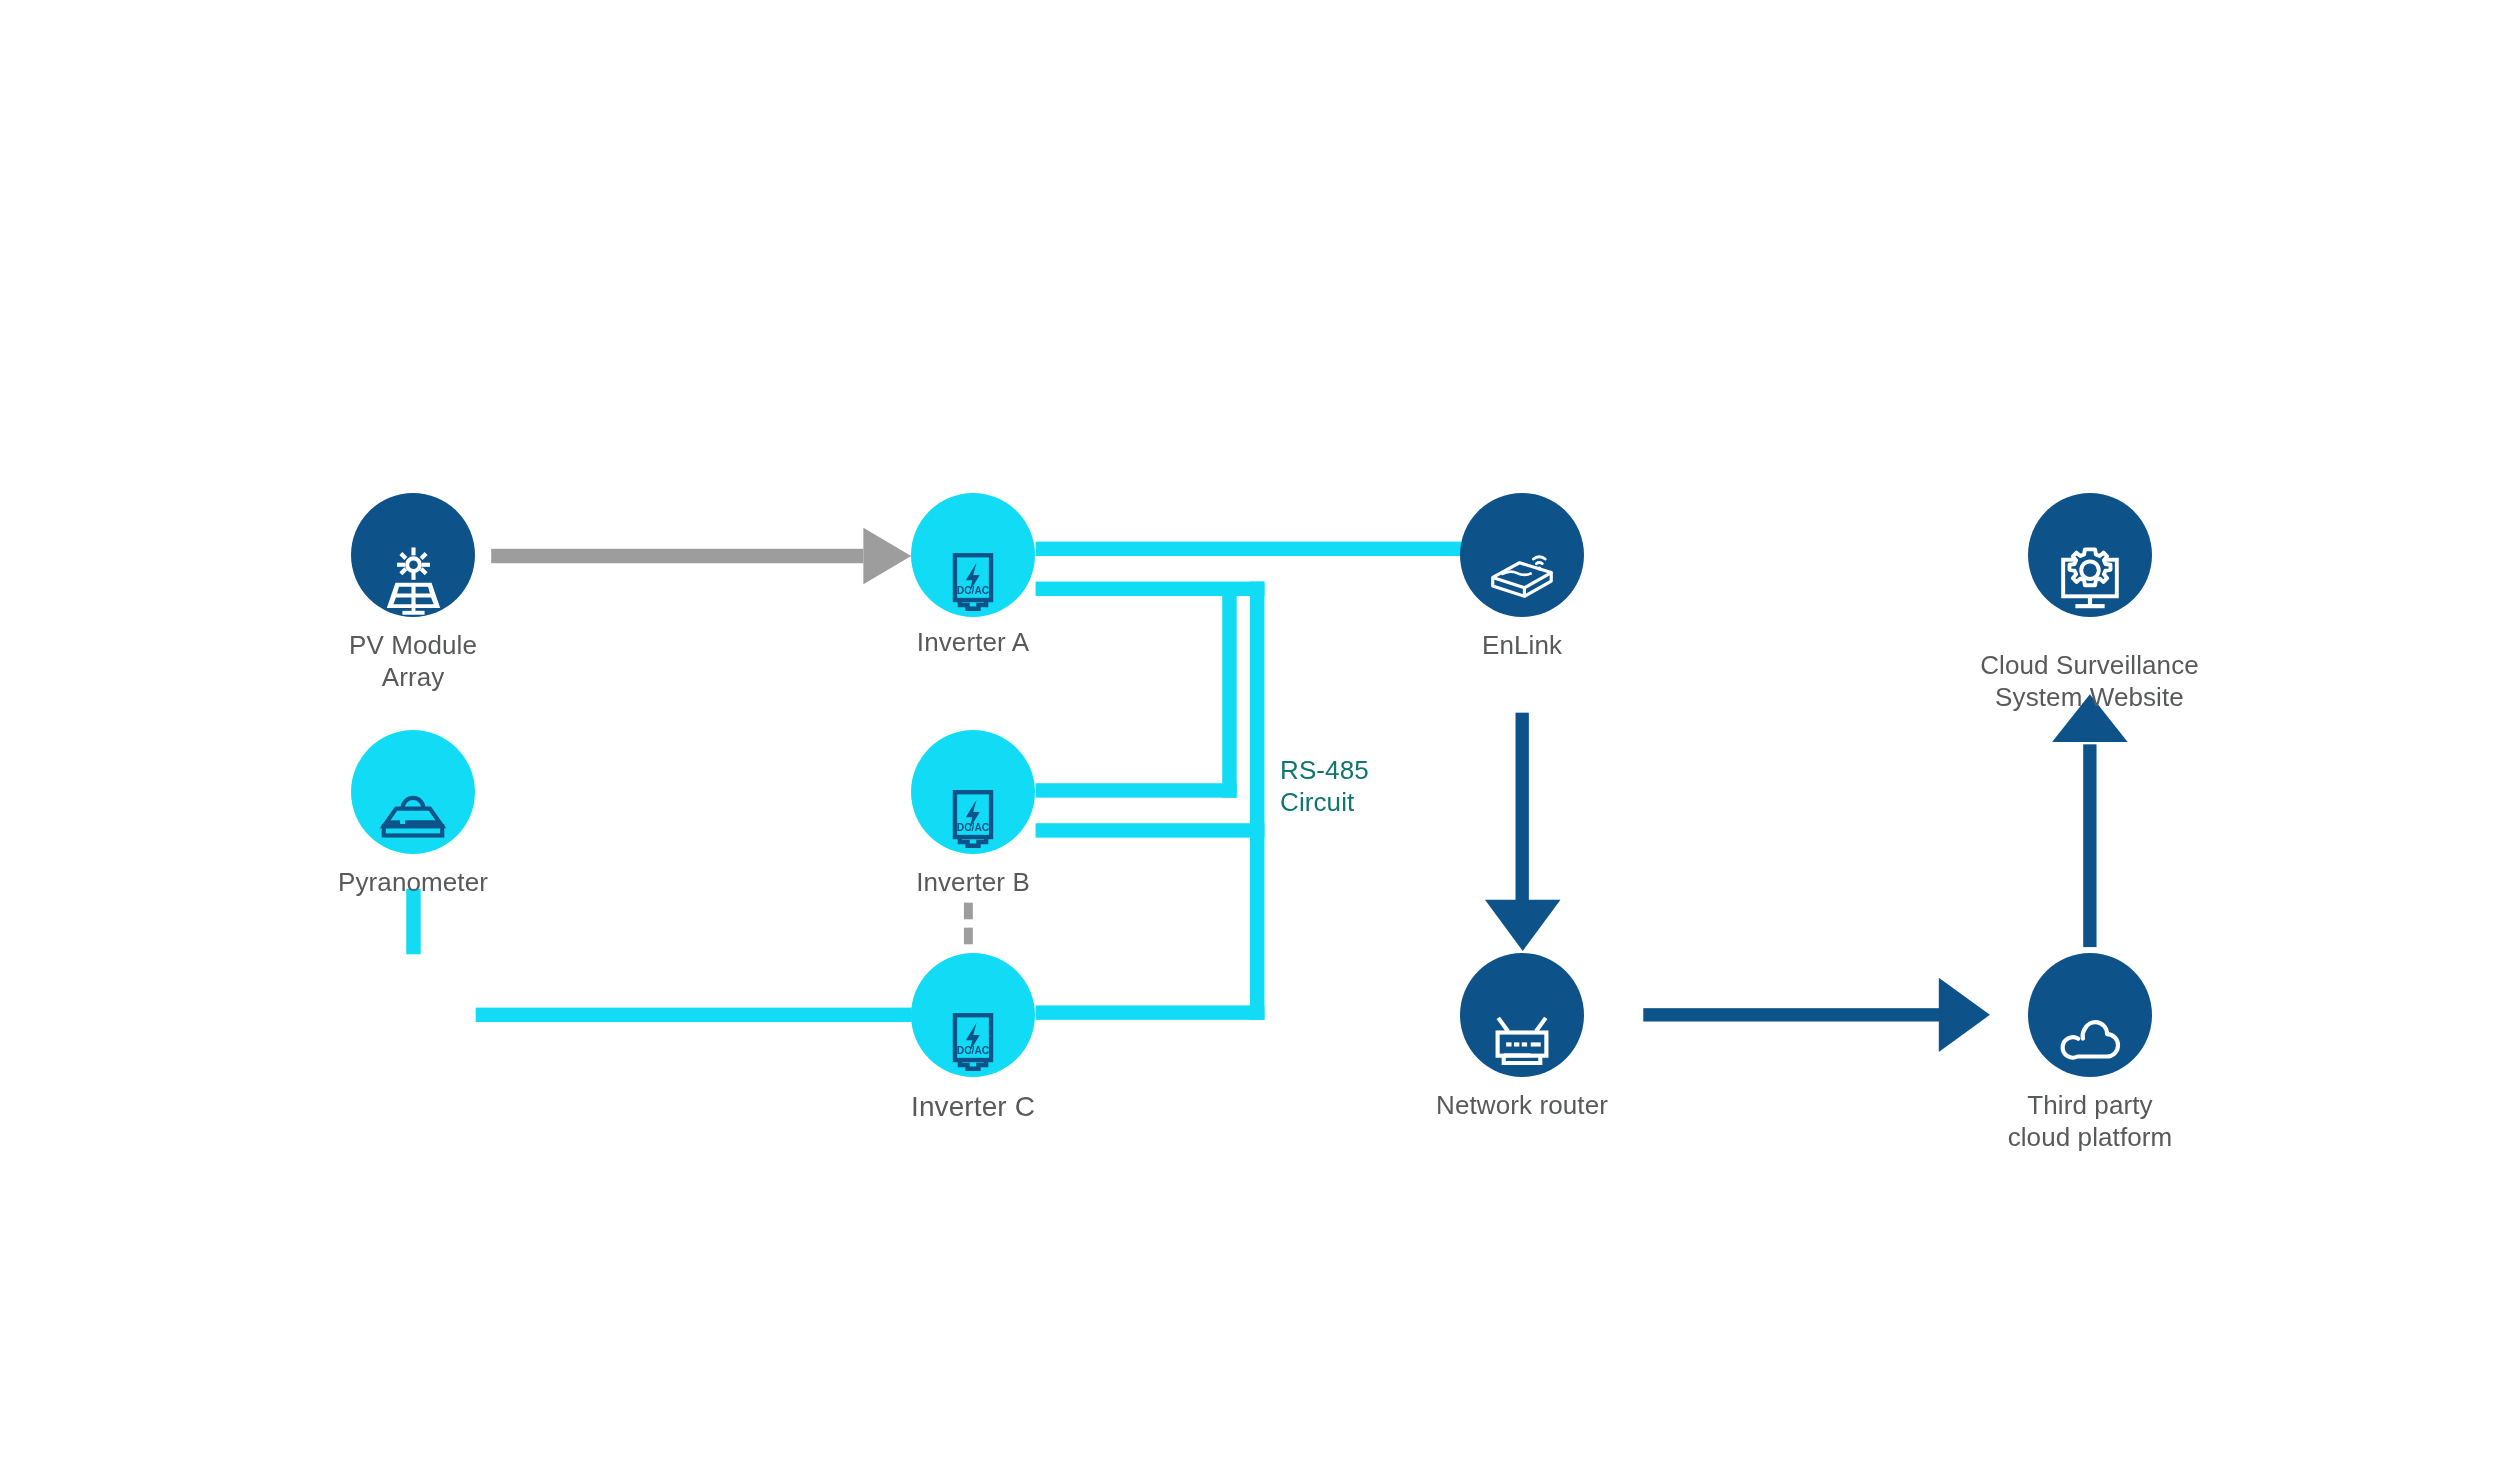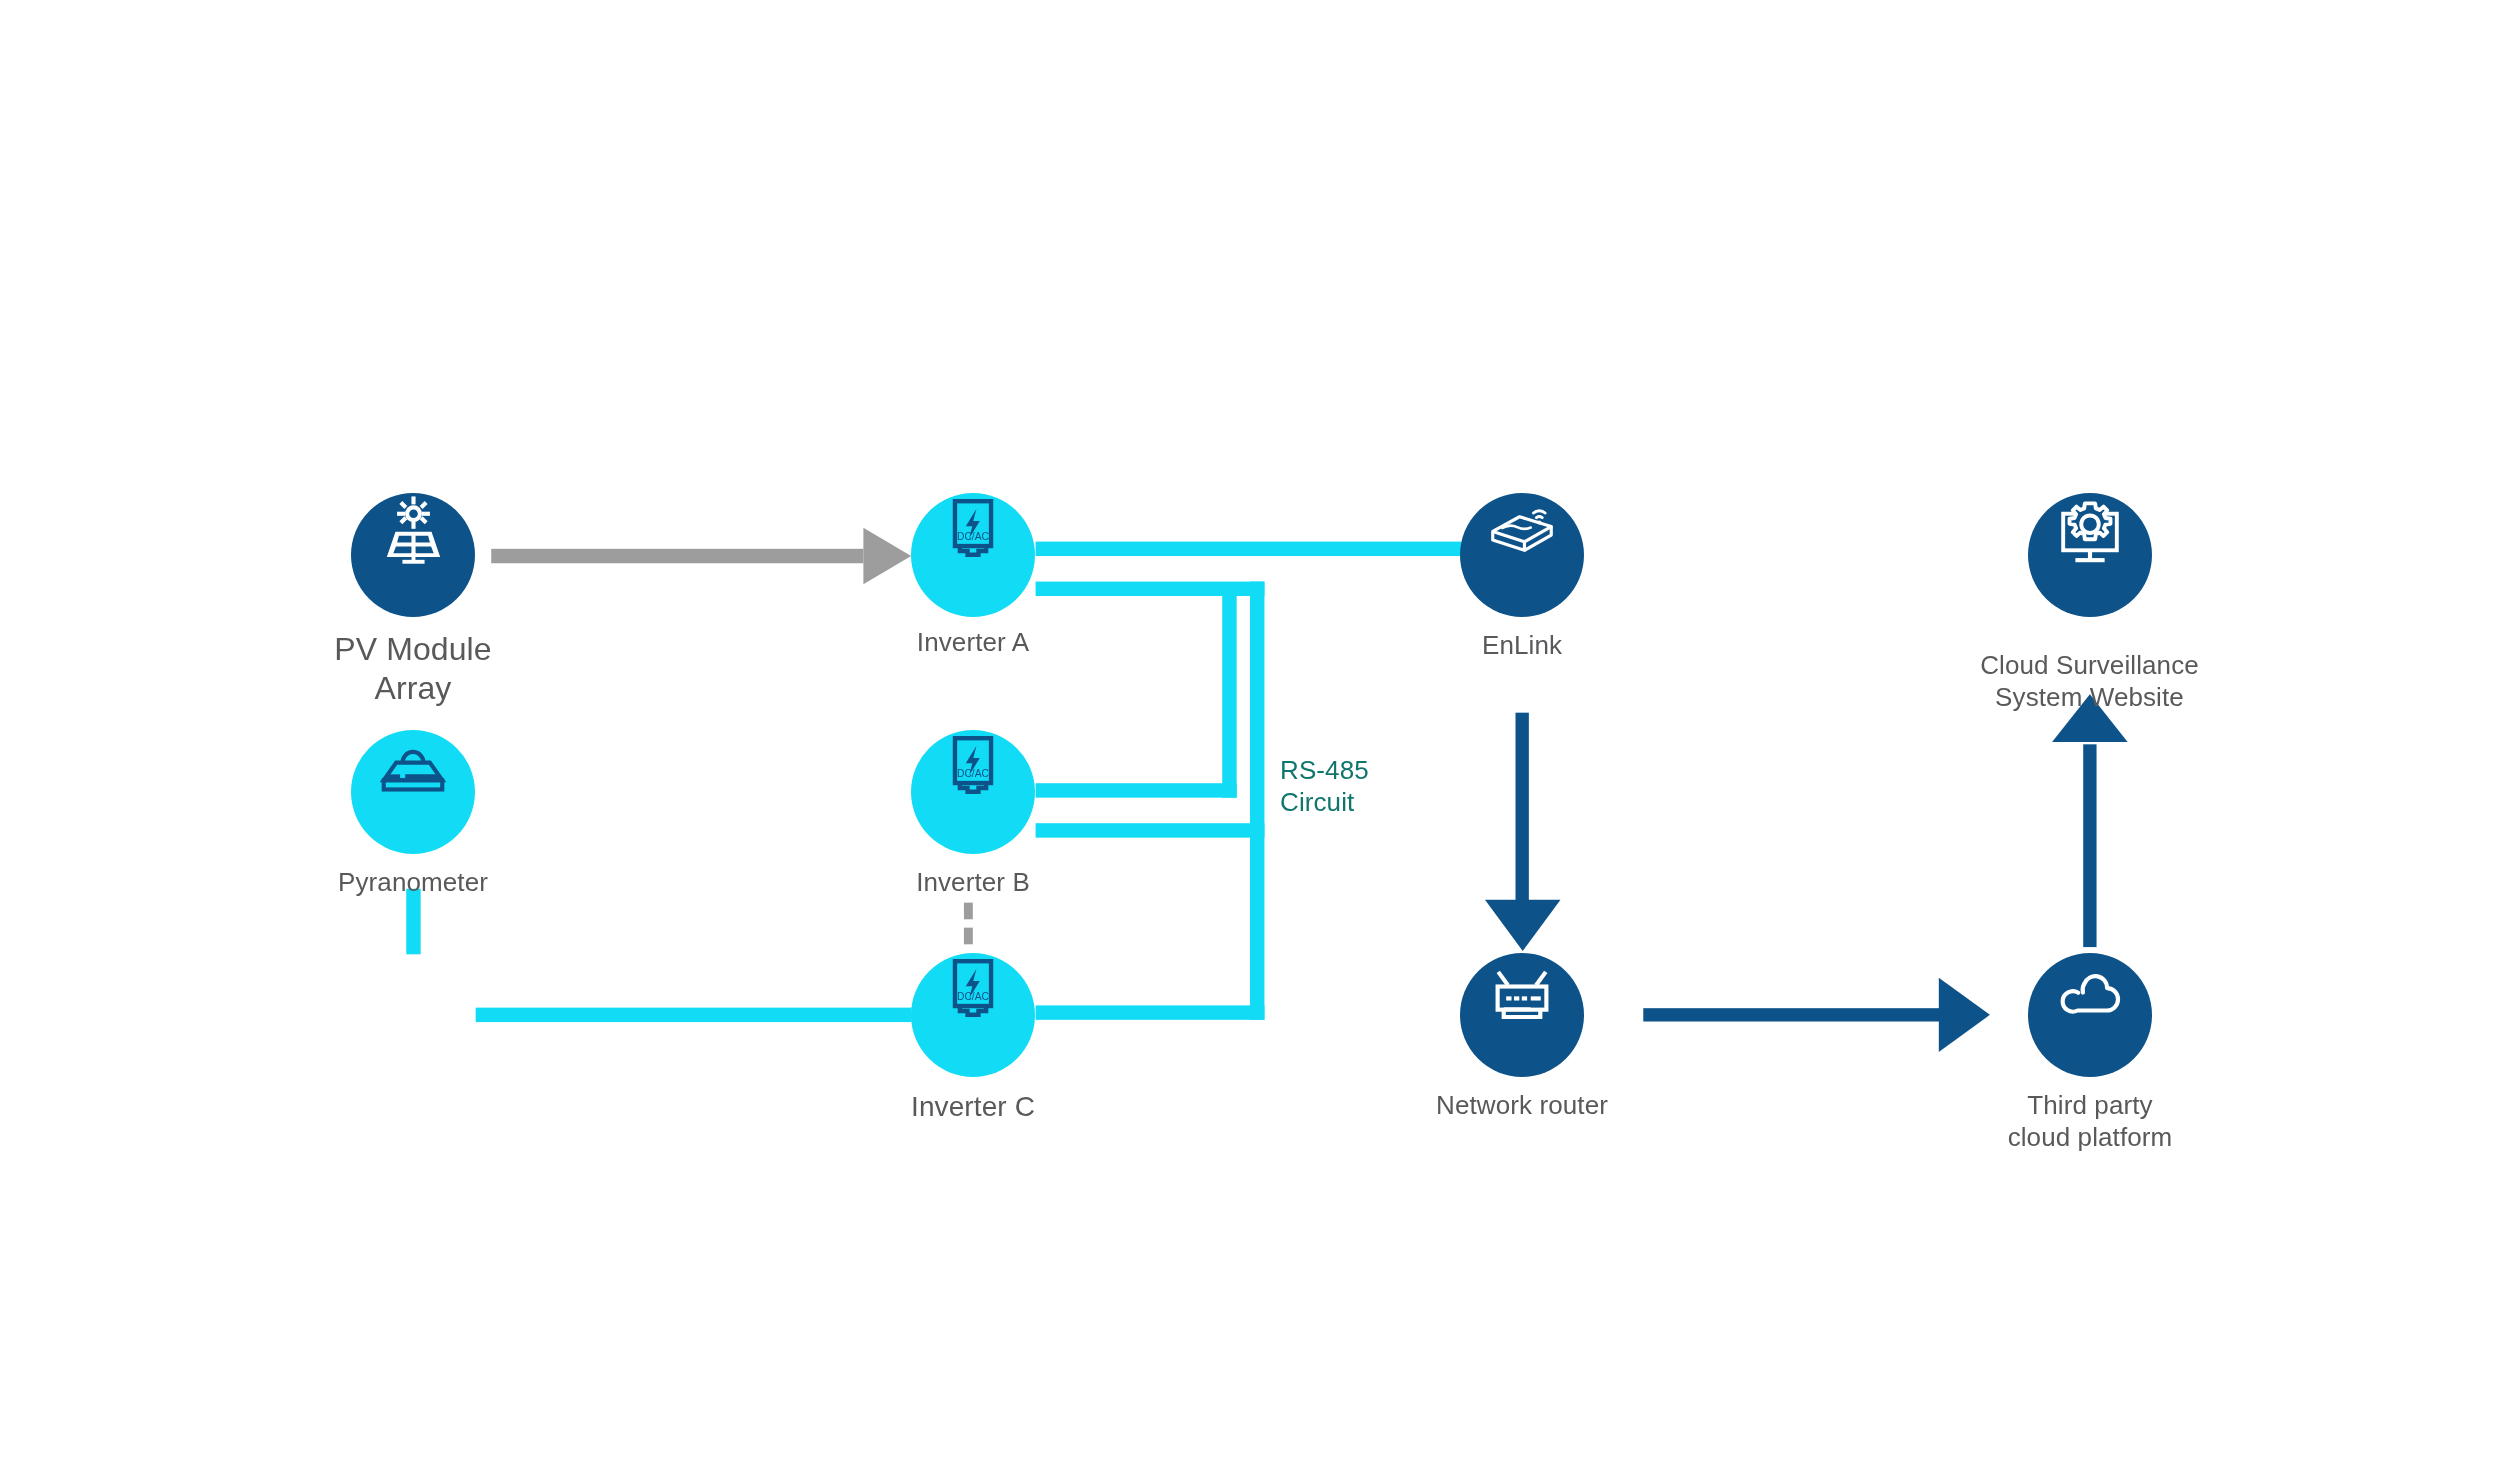--- a/index.html
+++ b/index.html
@@ -24,23 +24,24 @@
   }
   .node{
     position:absolute;
     display:flex;
     flex-direction:column;
     align-items:center;
   }
   .node-circle{
     border-radius:50%;
     display:flex;
-    align-items:flex-start;
+    align-items:flex-end;
     justify-content:center;
     box-sizing:border-box;
+    font-weight:bold;
   }
   .node-label{
     text-align:center;
     color:#58595b;
     line-height:1.22;
     white-space:pre-line;
     letter-spacing:0.1px;
   }
   .edge-label{
     position:absolute;
@@ -128,21 +129,21 @@
           <rect x="39.1" y="7.4" width="3.6" height="6.2" transform="rotate(45 40.9 10.5)"></rect>
           <rect x="21.3" y="20.8" width="3.6" height="6.2" transform="rotate(45 23.1 23.9)"></rect>
           <rect x="39.1" y="20.8" width="3.6" height="6.2" transform="rotate(-45 40.9 23.9)"></rect>
           <path d="M32 10.8a7.4 7.4 0 1 0 0 14.8 7.4 7.4 0 0 0 0-14.8zm0 3.6a3.8 3.8 0 1 1 0 7.6 3.8 3.8 0 0 1 0-7.6z"></path>
           <path d="M16.2 34h31.6l7.6 22.2H8.6L16.2 34zm3 3.4l-1.6 6.1h12.6v-6.1H19.2zm14.6 0v6.1h12.6l-1.6-6.1H33.8zM16.6 46.9l-2.3 5.9h15.9v-5.9H16.6zm17.2 0v5.9h15.9l-2.3-5.9H33.8z"></path>
           <rect x="30.3" y="52" width="3.4" height="7.2"></rect>
           <rect x="22.3" y="58.6" width="19.4" height="3.4"></rect>
         </g>
       </svg>
     </div>
-    <div class="node-label" style="margin-top:13.3px;font-size:32px;">PV Module
+    <div class="node-label" style="margin-top:13.3px;font-size:26px;">PV Module
 Array</div>
   </div>
 
   <div class="node" style="left:302px;top:730px;width:222px;">
     <div class="node-circle" style="width:124px;height:124px;background:#12dcf5;">
       <svg width="78" height="78" viewBox="0 0 64 64">
         <g fill="none" stroke="#0d5289" stroke-width="3.4" stroke-linejoin="miter">
           <path d="M23.5 26.5a8.5 8.5 0 0 1 17 0"></path>
           <path d="M18.2 26.8h27.6L56 41.2H8L18.2 26.8z"></path>
           <rect x="8" y="41.2" width="48" height="7.6"></rect>

